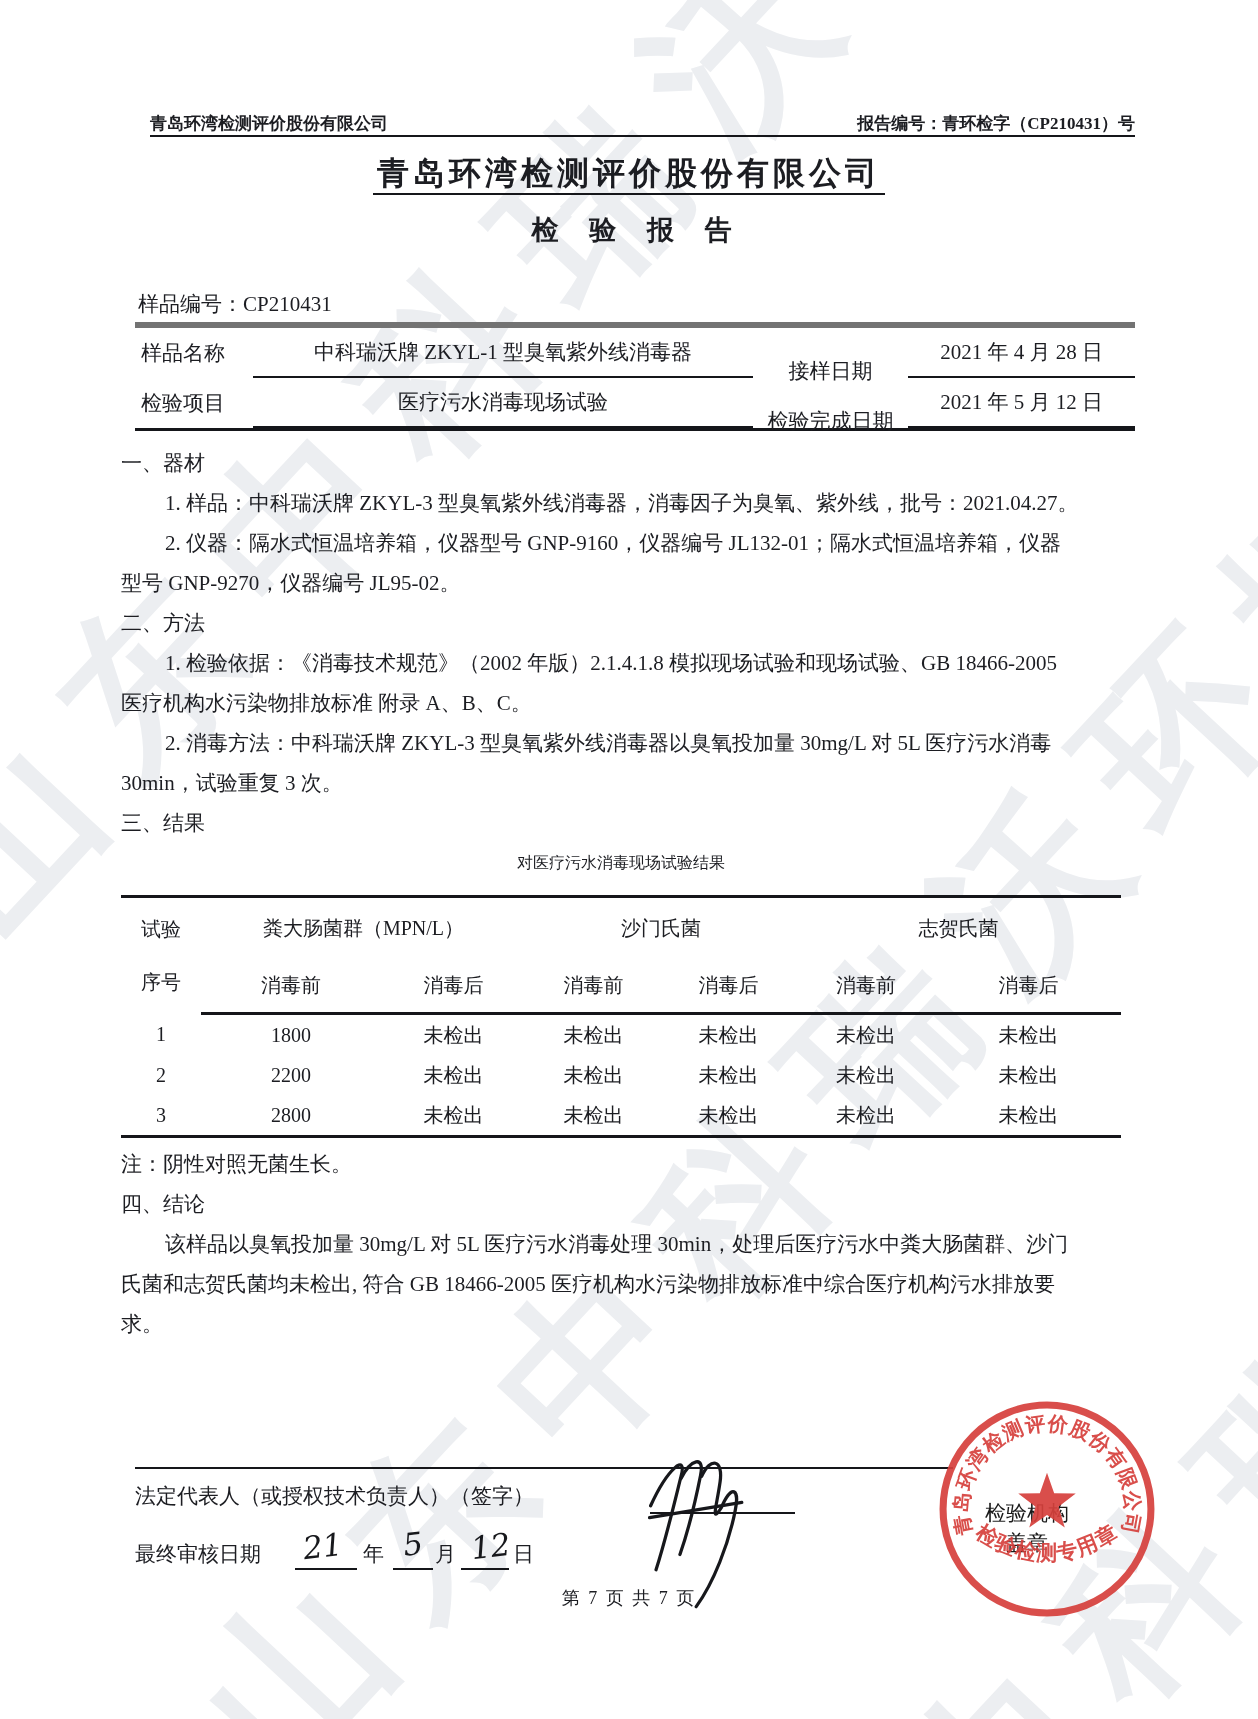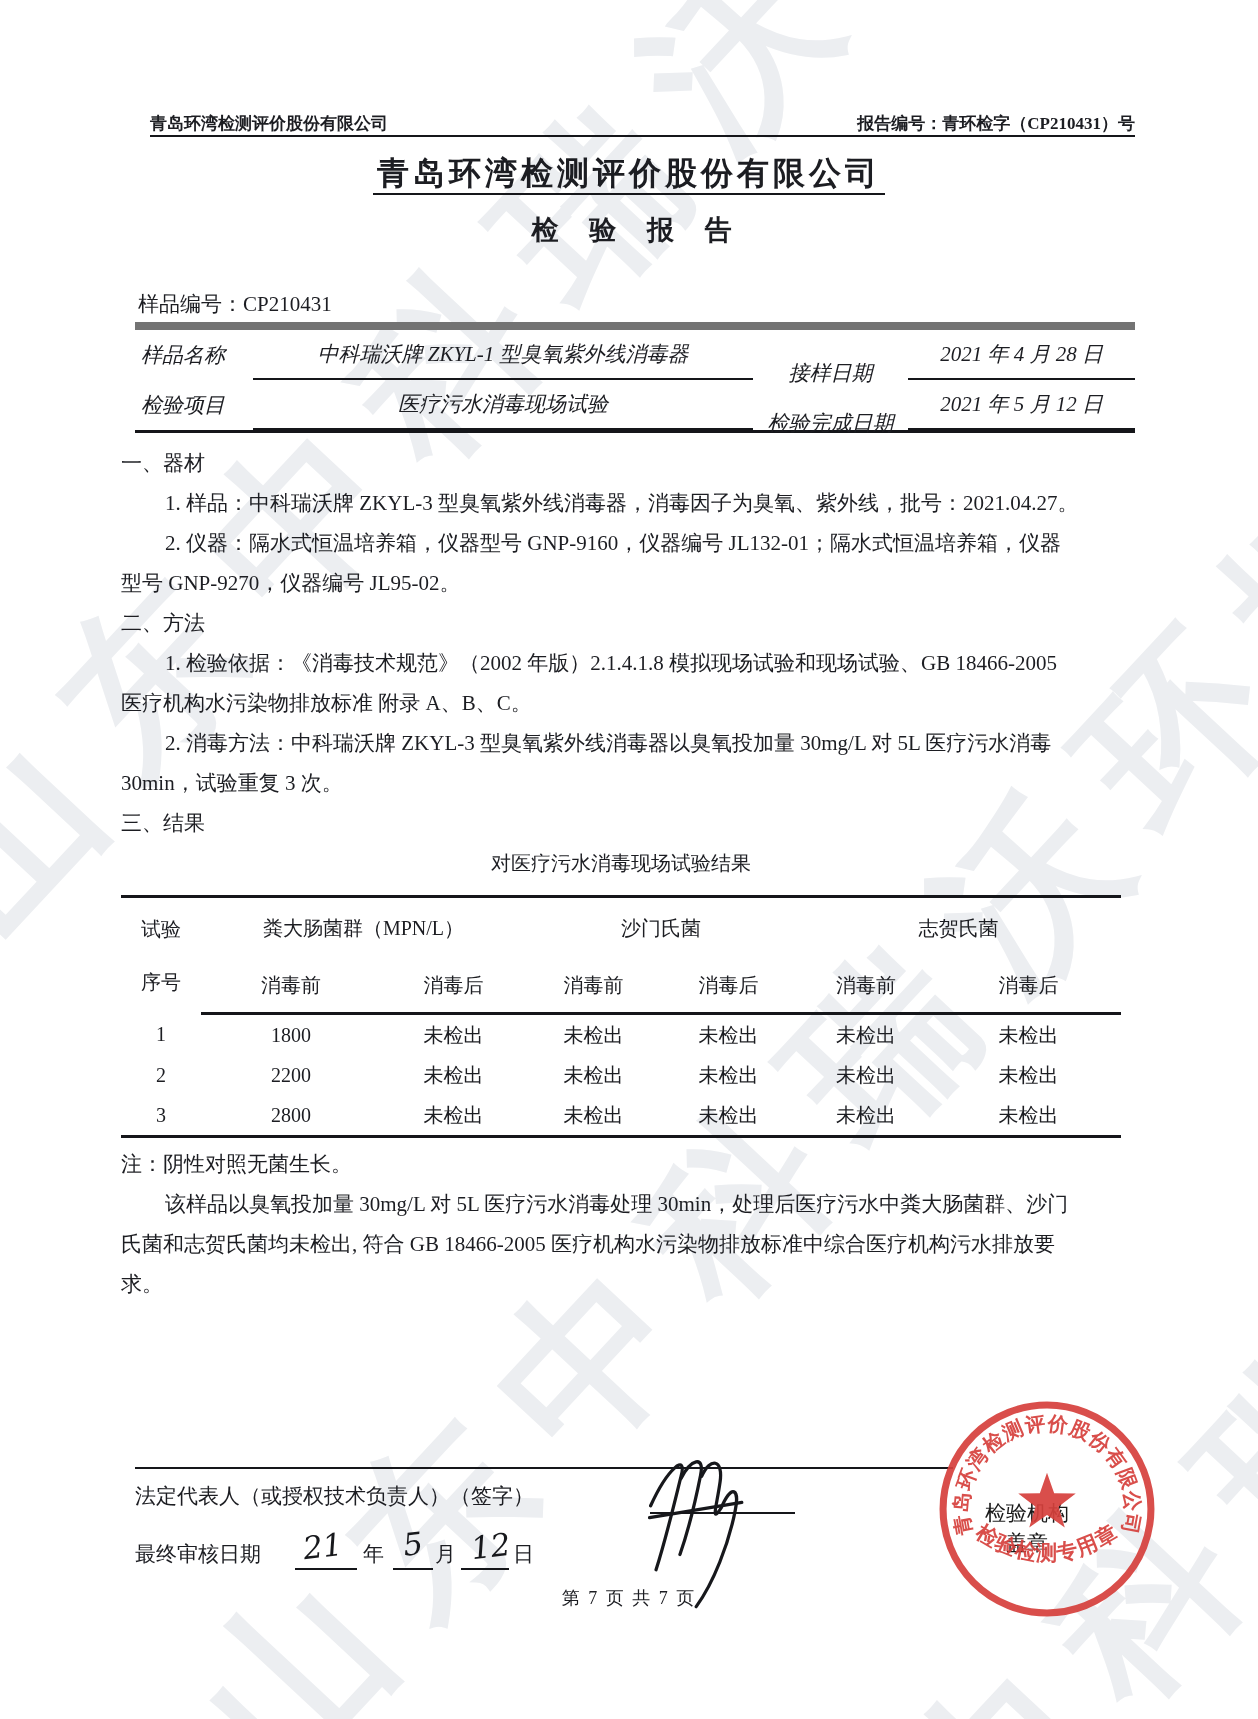--- a/index.html
+++ b/index.html
@@ -16,33 +16,33 @@
   .abs{position:absolute;z-index:2;}
   
   .hdr{left:150px;width:985px;top:103px;height:32px;border-bottom:2px solid #15161a;
        display:flex;justify-content:space-between;align-items:flex-end;
        font-size:17px;font-weight:bold;}
   .title1{left:0;right:0;top:152px;text-align:center;font-size:32px;font-weight:bold;letter-spacing:4px;}
   .title1 span{border-bottom:2px solid #15161a;padding:0 4px 2px 4px;}
   .title2{left:0;right:0;top:212px;text-align:center;font-size:27px;font-weight:bold;letter-spacing:12px;margin-left:17px;}
   .sampleno{left:138px;top:290px;font-size:21px;}
   
-  .infotable{left:135px;top:322px;width:1000px;border-top:8px solid #737373;border-bottom:3px solid #15161a;font-style:italic;}
+  .infotable{left:135px;top:322px;width:1000px;border-top:6px solid #737373;border-bottom:3px solid #15161a;}
   .irow{display:flex;height:50px;align-items:center;font-size:21px;}
   .ic{display:flex;align-items:center;justify-content:center;height:100%;box-sizing:border-box;}
   .ic.lab1{width:118px;justify-content:flex-start;padding-left:6px;}
   .ic.val1{width:500px;}
   .ic.lab2{width:155px;margin-top:36px;}
   .ic.val2{width:227px;}
   .uline{border-bottom:2px solid #15161a;}
   
   .body{left:121px;top:443px;width:1000px;font-size:21px;}
   .bl{height:40px;display:flex;align-items:center;white-space:nowrap;}
   .bl.ind{padding-left:44px;}
-  .bl.cap{justify-content:center;font-size:20px;}
+  .bl.cap{justify-content:center;font-size:16px;}
   
   .rtable{width:1000px;border-collapse:collapse;table-layout:fixed;font-size:20px;
           border-top:3px solid #15161a;border-bottom:3px solid #15161a;margin-top:12px;}
   .rtable td,.rtable th{font-weight:normal;text-align:center;padding:0;}
   .rtable thead tr.g th{height:60px;vertical-align:middle;}
   .rtable thead tr.s th{height:54px;vertical-align:middle;border-bottom:3px solid #15161a;}
   .rtable thead th.rowhdr{vertical-align:middle;}
   .rtable tbody td{height:40px;}
   .note-block{margin-top:6px;}
   
@@ -168,20 +168,21 @@
           <td>未检出</td>
           <td>未检出</td>
           <td>未检出</td>
           <td>未检出</td>
           <td>未检出</td>
         </tr>
       </tbody>
     </table>
 
     <div class="bl note-block">注：阴性对照无菌生长。</div>
+    <div class="bl">四、结论</div>
     <div class="bl ind">该样品以臭氧投加量 30mg/L 对 5L 医疗污水消毒处理 30min，处理后医疗污水中粪大肠菌群、沙门</div>
     <div class="bl">氏菌和志贺氏菌均未检出, 符合 GB 18466-2005 医疗机构水污染物排放标准中综合医疗机构污水排放要</div>
     <div class="bl">求。</div>
   </div>
 
   <div class="abs sep"></div>
 
   <div class="abs legal">法定代表人（或授权技术负责人）（签字）</div>
 
   <svg class="abs sig" width="185" height="165" viewBox="0 0 170 152">

